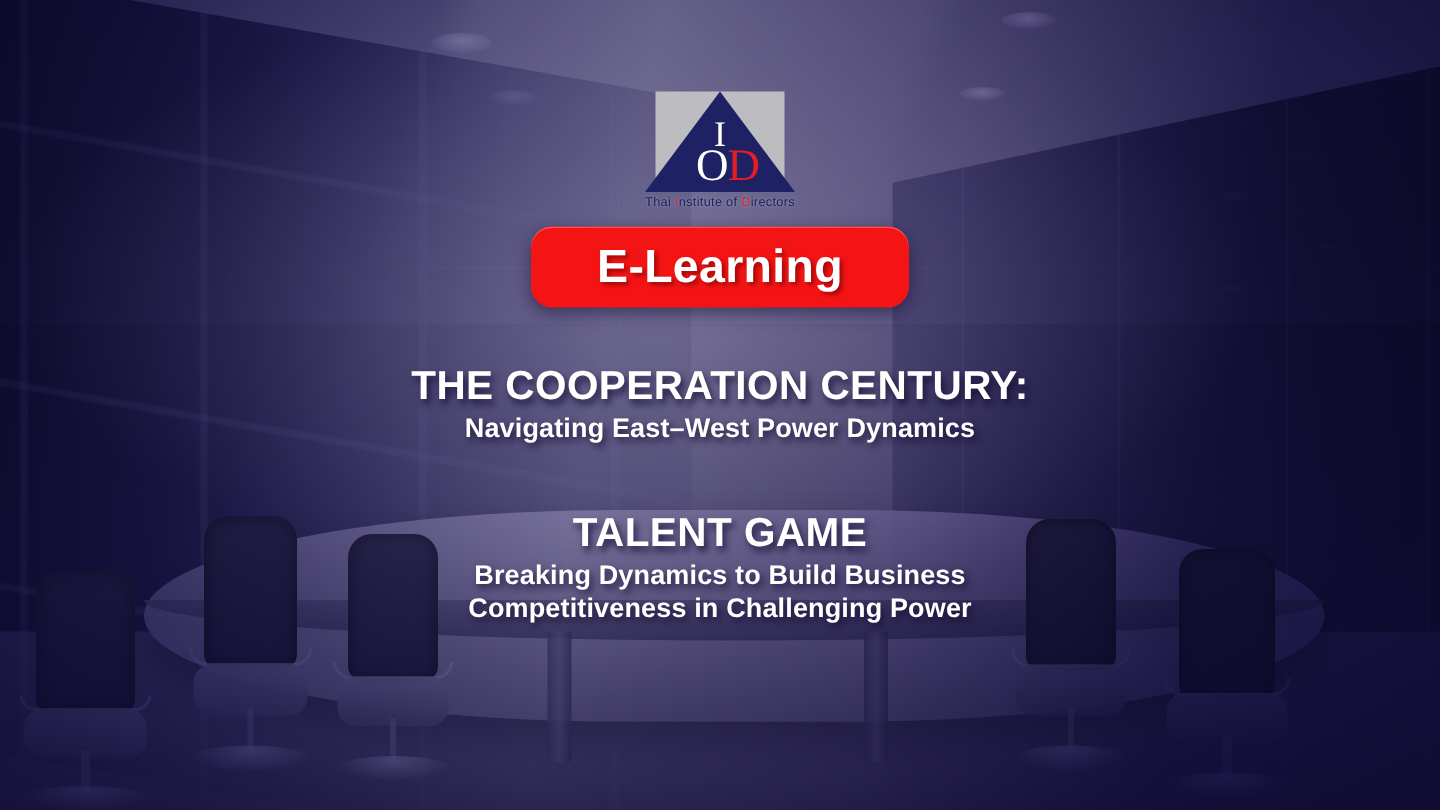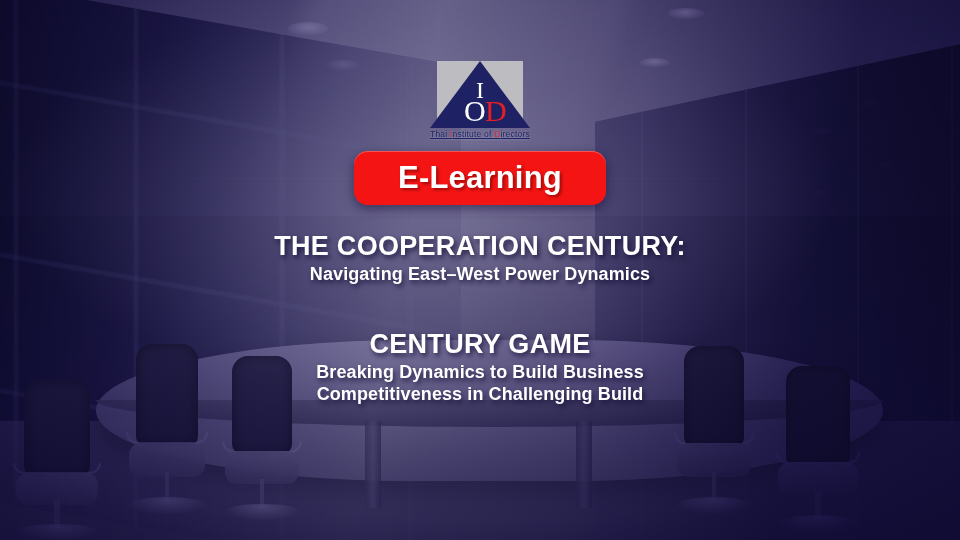--- a/index.html
+++ b/index.html
@@ -200,21 +200,20 @@
     color:#e31e24; font-size:30px;
   }
   .logo-caption{
     position:absolute; left:50%; top:71px;
     transform:translateX(-50%);
     white-space:nowrap;
     font-size:8.5px;
     letter-spacing:.2px;
     color:#1e2163;
     text-shadow:0 0 2px rgba(255,255,255,.35);
-    text-decoration:underline;
   }
   .logo-caption .hl{ color:#e31e24; }
 
   
   .badge{
     position:absolute; left:50%; top:151px;
     transform:translateX(-50%);
     width:252px; height:54px;
     background:#f41414;
     border-radius:14px;
@@ -229,21 +228,21 @@
     text-shadow:2px 2px 3px rgba(90,0,0,.55);
   }
 
   
   .titles{
     position:absolute; left:0; right:0; top:226px;
     text-align:center;
     color:#ffffff;
     text-shadow:2px 3px 5px rgba(14,8,46,.75);
   }
-  .block{ margin:4px; }
+  .block{ margin:15px; }
   .block.second{ margin-top:42px; }
 
   .t-upper{
     font-size:27px;
     font-weight:bold;
     letter-spacing:.3px;
     line-height:1.22;
   }
   .t-sub{
     font-size:18px;
@@ -355,20 +354,20 @@
     </div>
 
     <div class="titles">
 
       <div class="block">
         <div class="t-upper">THE COOPERATION CENTURY:</div>
         <div class="t-sub">Navigating East–West Power Dynamics</div>
       </div>
 
       <div class="block second">
-        <div class="t-upper">CENTURY GAME</div>
+        <div class="t-upper">TALENT GAME</div>
         <div class="t-sub">Breaking Dynamics to Build Business</div>
-        <div class="t-sub">Competitiveness in Challenging Build</div>
+        <div class="t-sub">Competitiveness in Challenging Power</div>
       </div>
 
     </div>
   </div>
 </div>
 
 </body></html>

